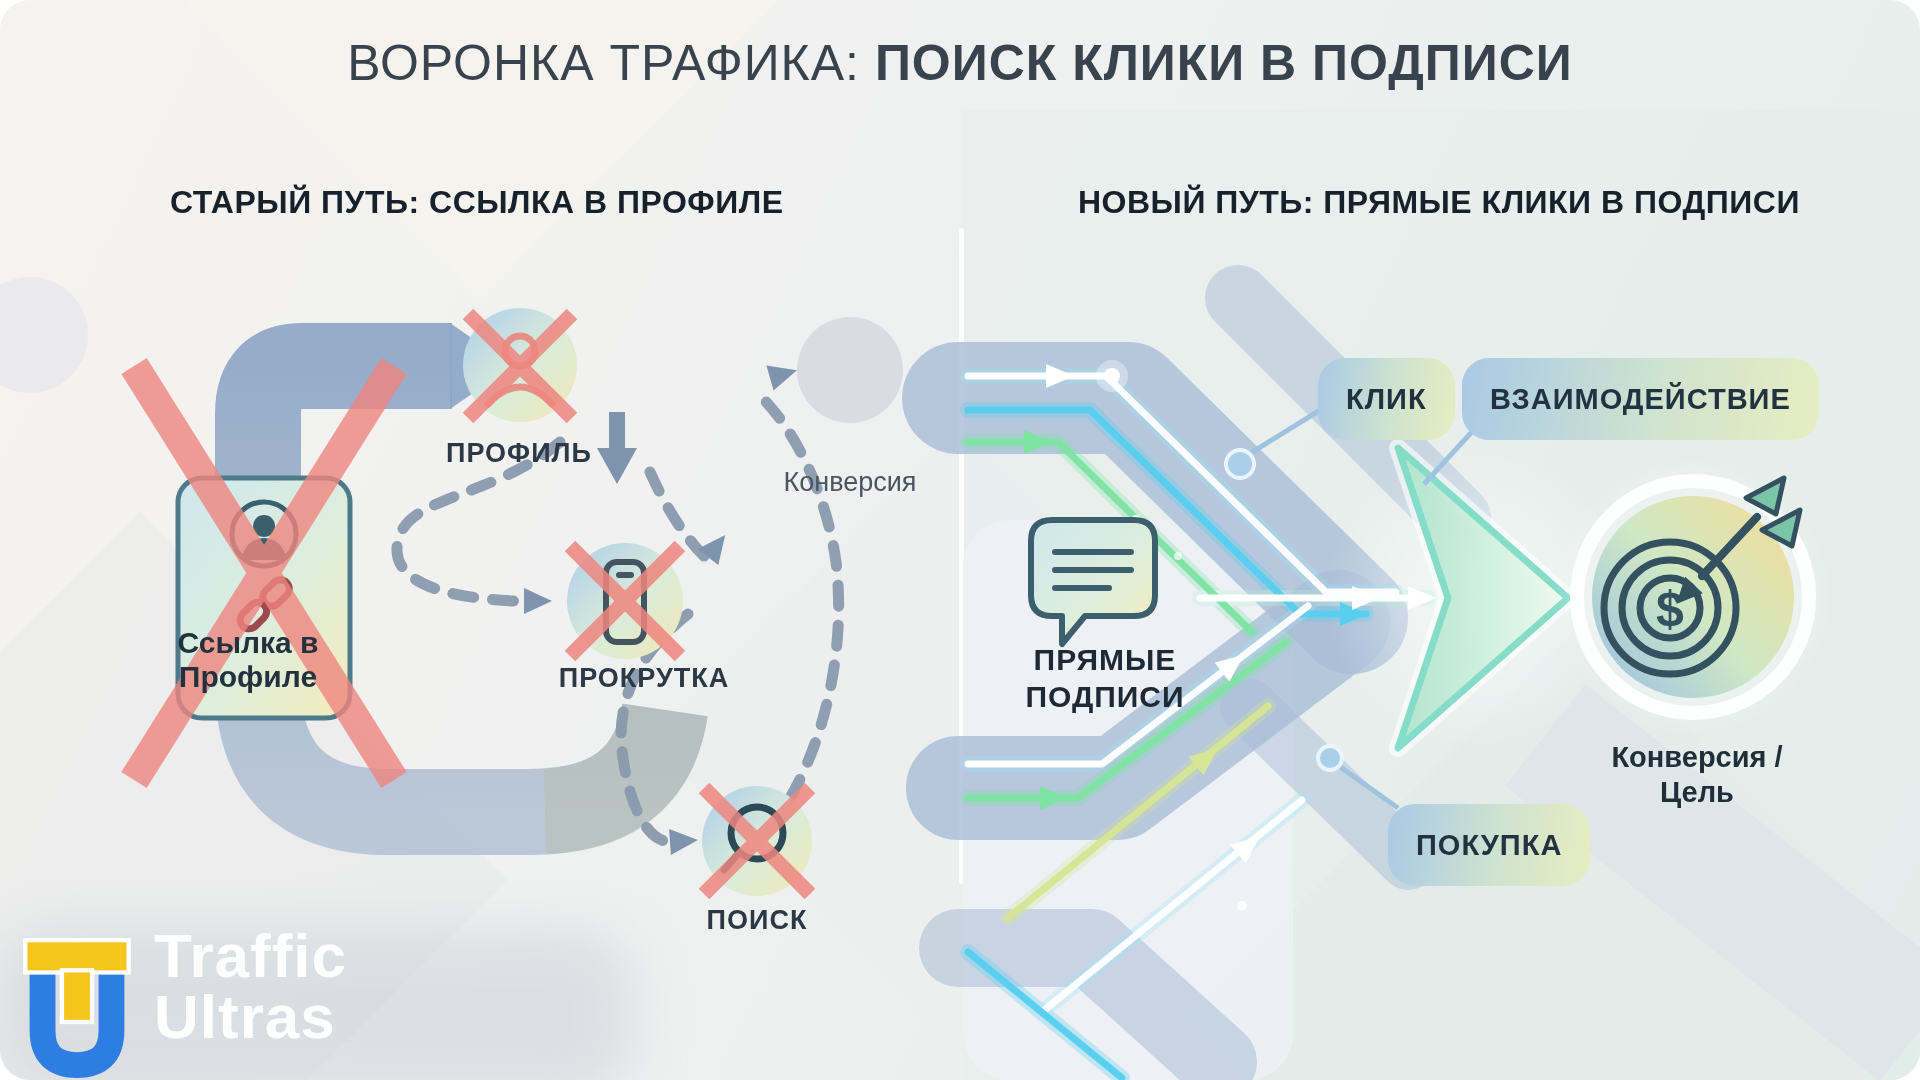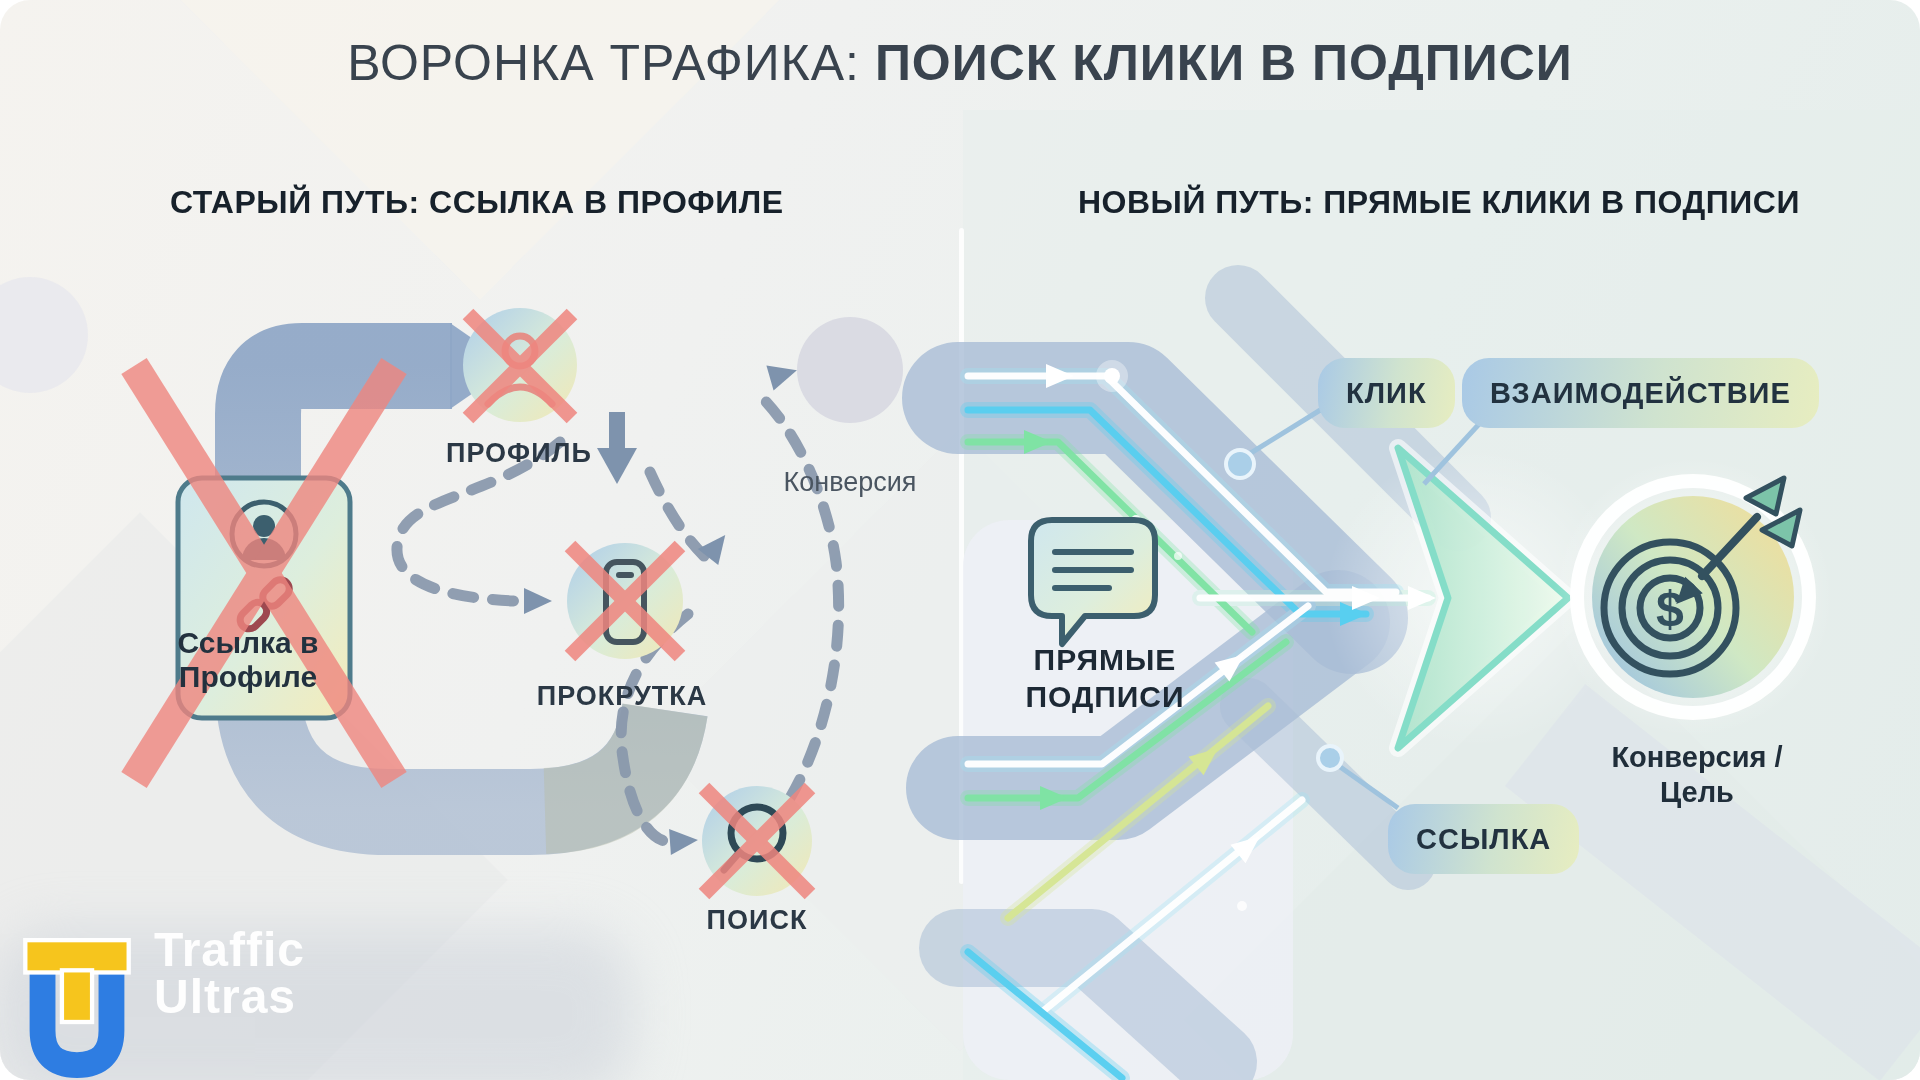--- a/index.html
+++ b/index.html
@@ -14,44 +14,44 @@
     font-size:50px;color:#39434e;letter-spacing:1px;white-space:nowrap;}
   .title .t-reg{font-weight:400;}
   .title .t-bold{font-weight:800;}
   .section-heading{position:absolute;font-size:32px;font-weight:800;color:#17212b;
     letter-spacing:.5px;text-align:left;white-space:nowrap;}
   .h-left{left:170px;top:184px;width:700px;}
   .h-right{left:1078px;top:184px;width:810px;}
   .node-label{position:absolute;font-weight:700;font-size:27px;color:#2b3845;
     text-align:center;letter-spacing:1px;}
   .lbl-profile{left:419px;top:438px;width:200px;}
-  .lbl-scroll{left:502px;top:663px;width:240px;margin-top:18px;}
+  .lbl-scroll{left:524px;top:663px;width:240px;}
   .lbl-search{left:657px;top:905px;width:200px;}
   .lbl-conversion{position:absolute;left:750px;top:434px;width:200px;text-align:center;
     font-size:27px;font-weight:400;color:#4a5561;margin-top:33px;}
   .card-label{position:absolute;left:164px;top:626px;width:168px;text-align:center;
     font-size:30px;font-weight:700;color:#22313e;line-height:1.14;}
   .caption-label{position:absolute;left:995px;top:642px;width:220px;text-align:center;
     font-size:30px;font-weight:800;color:#1d2935;line-height:1.22;letter-spacing:1px;}
   .goal-label{position:absolute;left:1592px;top:740px;width:210px;text-align:center;
     font-size:29px;font-weight:700;color:#202e3a;line-height:1.2;}
   .badge{position:absolute;display:flex;align-items:center;justify-content:center;
-    height:54px;padding:8px 28px;border-radius:27px;
+    height:54px;padding:14px 28px;border-radius:27px;
     background:linear-gradient(100deg,#a9c9e6 0%,#cfe3cf 55%,#e7edc0 100%);
     font-size:29px;font-weight:800;color:#223240;letter-spacing:1px;white-space:nowrap;}
   .badge::after{content:"";position:absolute;width:22px;height:22px;background:#abcbe4;
     left:14px;bottom:-9px;border-radius:3px 0 14px 3px;transform:rotate(38deg);z-index:-1;}
   .badge.tail-top::after{bottom:auto;top:-9px;border-radius:14px 3px 3px 0;transform:rotate(-38deg);}
   .b-click{left:1318px;top:358px;}
   .b-inter{left:1462px;top:358px;}
   .b-buy{left:1388px;top:804px;}
   .logo-blob{position:absolute;left:-6px;top:928px;width:640px;height:172px;
     background:#c9cfd8;opacity:.5;border-radius:60px;filter:blur(26px);}
   .logo-mark{position:absolute;left:22px;top:938px;}
-  .logo-text{position:absolute;left:154px;top:926px;font-size:48px;font-weight:800;
+  .logo-text{position:absolute;left:154px;top:926px;font-size:62px;font-weight:800;
     color:rgba(255,255,255,.96);line-height:.98;letter-spacing:1px;}
 </style>
 </head>
 <body>
 
 <div class="canvas">
 
   <div class="diamond" style="left:-120px;top:620px;width:520px;height:520px;background:#e7e9ea;opacity:.55;"></div>
   <div class="diamond" style="left:240px;top:-280px;width:480px;height:480px;background:#f7f4ed;opacity:.7;"></div>
   <div class="diamond" style="left:740px;top:520px;width:440px;height:440px;background:#eceeee;opacity:.5;"></div>
@@ -286,21 +286,21 @@
 
   <div class="card-label">Ссылка в Профиле</div>
   <div class="node-label lbl-profile">ПРОФИЛЬ</div>
   <div class="lbl-conversion">Конверсия</div>
   <div class="node-label lbl-scroll">ПРОКРУТКА</div>
   <div class="node-label lbl-search">ПОИСК</div>
 
   <div class="caption-label">ПРЯМЫЕ ПОДПИСИ</div>
   <div class="badge b-click">КЛИК</div>
   <div class="badge b-inter">ВЗАИМОДЕЙСТВИЕ</div>
-  <div class="badge tail-top b-buy">ССЫЛКА</div>
+  <div class="badge tail-top b-buy">ПОКУПКА</div>
   <div class="goal-label">Конверсия / Цель</div>
 
   <div class="logo-blob"></div>
   <svg class="logo-mark" width="110" height="140" viewBox="0 0 100 130">
     <path d="M18 30 V86 Q18 118 50 118 Q82 118 82 86 V30" fill="none" stroke="#2e7de2" stroke-width="24"></path>
     <g stroke="#ffffff" stroke-width="4">
       <rect x="2" y="2" width="96" height="30" fill="#f6c51d"></rect>
       <rect x="36" y="30" width="28" height="48" fill="#f6c51d"></rect>
     </g>
   </svg>

